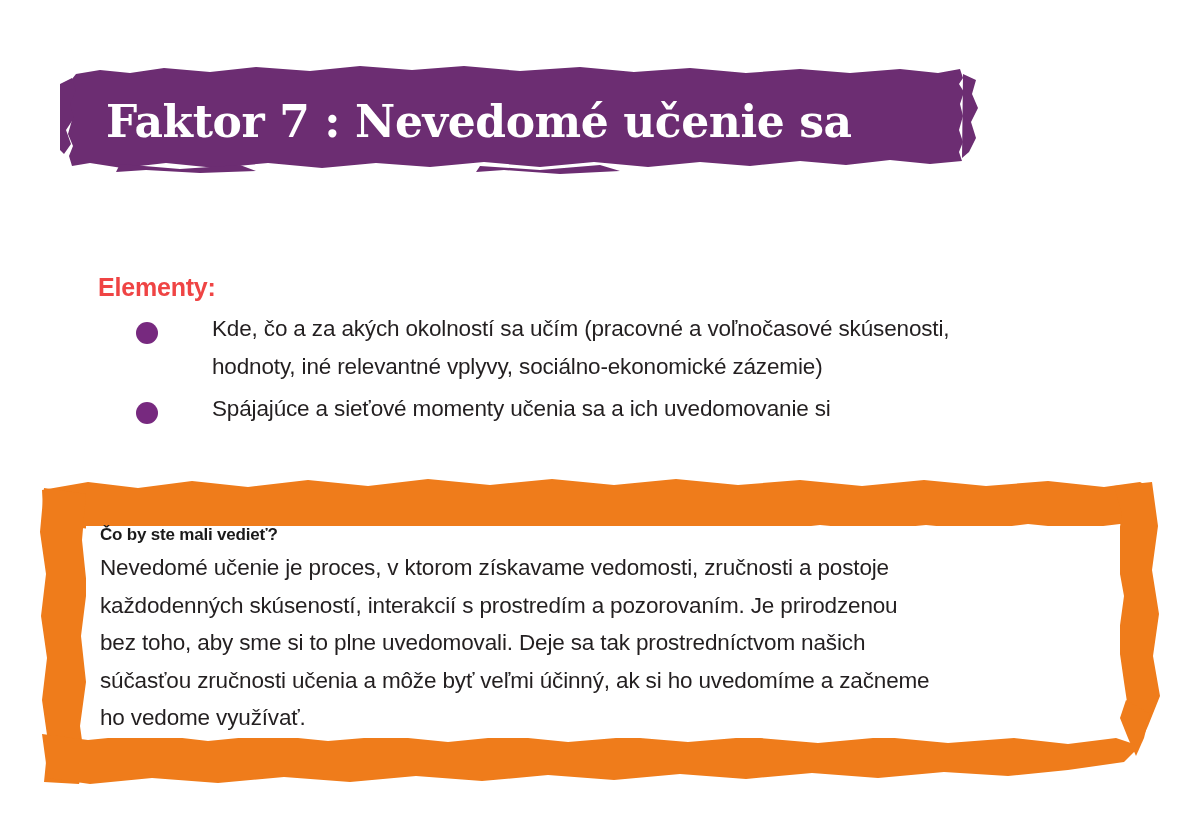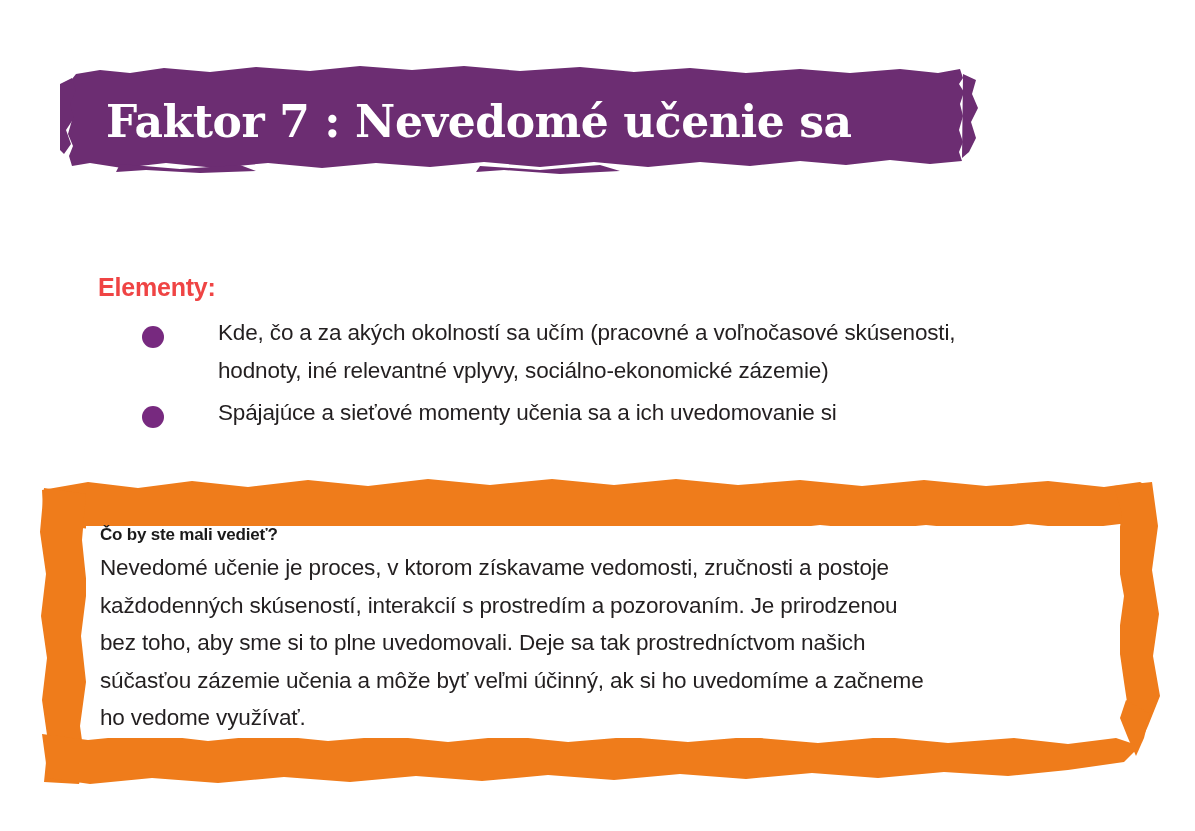--- a/index.html
+++ b/index.html
@@ -54,21 +54,21 @@
   .elements-heading {
     font-size: 25px;
     font-weight: bold;
     color: #ef4444;
     letter-spacing: -0.2px;
     margin: 5px 0 8px 0;
     font-family: "Liberation Sans", sans-serif;
   }
   .bullet-list {
     list-style: none;
-    margin: 12px;
+    margin: 6px;
     padding: 0;
   }
   .bullet-item {
     position: relative;
     padding-left: 108px;
     margin-bottom: 4px;
   }
   .bullet-dot {
     position: absolute;
     left: 32px;
@@ -206,17 +206,17 @@
 
     <path fill="#ffffff" d="M 58,56 L 1092,56 L 1092,268 L 58,268 Z"></path>
   </svg>
 
   <div class="box-content">
     <div class="box-heading">Čo by ste mali vedieť?</div>
     <div class="box-body">
       <span>Nevedomé učenie je proces, v ktorom získavame vedomosti, zručnosti a postoje</span>
       <span>každodenných skúseností, interakcií s prostredím a pozorovaním. Je prirodzenou</span>
       <span>bez toho, aby sme si to plne uvedomovali. Deje sa tak prostredníctvom našich</span>
-      <span>súčasťou zázemie učenia a môže byť veľmi účinný, ak si ho uvedomíme a začneme</span>
+      <span>súčasťou zručnosti učenia a môže byť veľmi účinný, ak si ho uvedomíme a začneme</span>
       <span>ho vedome využívať.</span>
     </div>
   </div>
 </div>
 
 </body></html>

